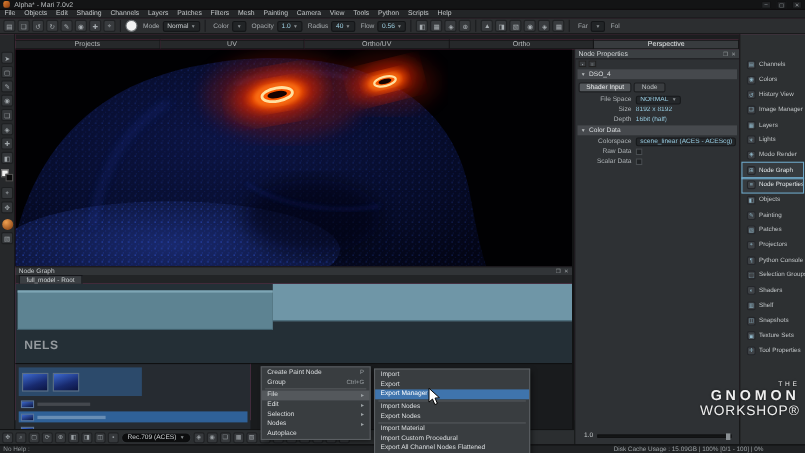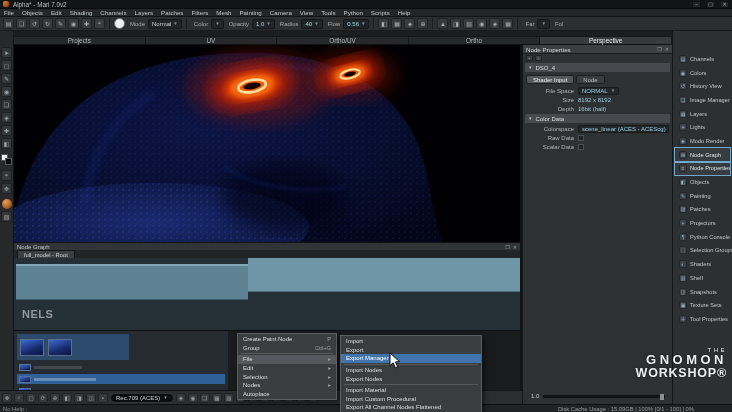--- a/index.html
+++ b/index.html
@@ -148,21 +148,21 @@
   .cmrow .sc{color:#9aa0a3;font-size:5.5px;}
   .cmrow.open{background:#54585c;}
   .cmrow.hl{background:#3f74ad;color:#ffffff;}
   .cmsep{height:1px;background:#55595c;margin:1px 3px;}
 
   
   #watermark{position:absolute;right:5px;bottom:2px;text-align:right;color:#ffffff;opacity:.92;
              z-index:60;line-height:1.05;text-shadow:0 0 2px rgba(0,0,0,.7);margin-left:47px;}
   #watermark .t{font-size:6px;letter-spacing:2.5px;}
   #watermark .g{font-size:13px;font-weight:bold;letter-spacing:3.5px;}
-  #watermark .w{font-size:12.5px;font-weight:bold;letter-spacing:.8px;}
+  #watermark .w{font-size:12.5px;font-weight:normal;letter-spacing:.8px;}
   #cursor{position:absolute;left:389px;top:352px;z-index:70;}
 </style>
 </head>
 <body>
 
 <div id="app">
 
   <div id="titlebar" class="abs">
     <span class="appico"></span>
     <span class="ttl">Alpha* - Mari 7.0v2</span>

